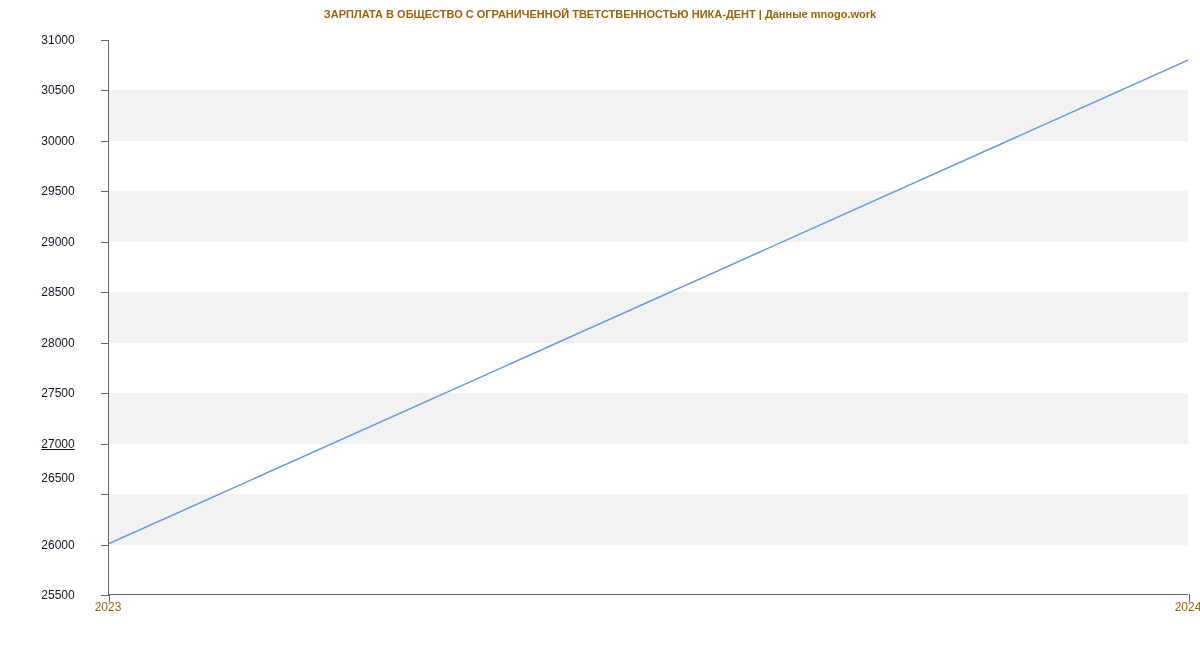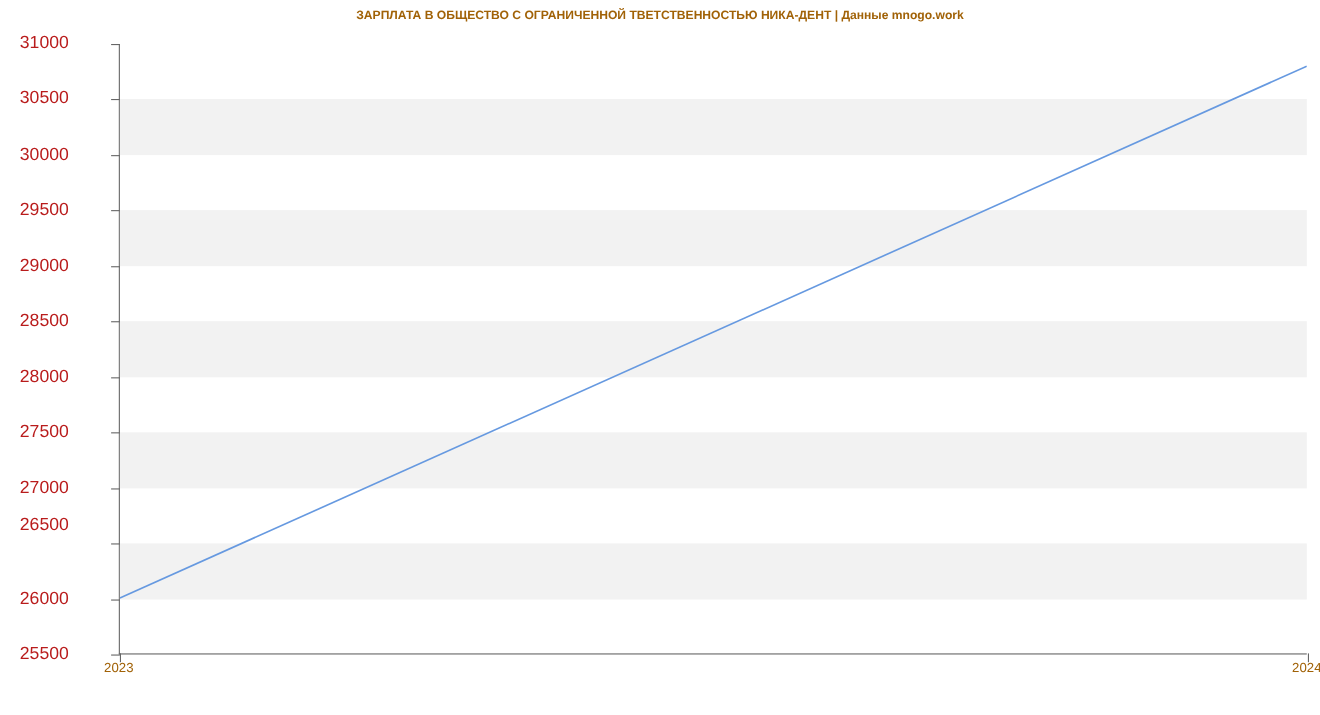--- a/index.html
+++ b/index.html
@@ -47,23 +47,23 @@
       position: absolute;
       left: -8px;
       width: 8px;
       height: 1px;
       background: #666;
     }
     .y-label {
       position: absolute;
       right: 1090px;
       width: 80px;
-      text-align: left;
-      font-size: 16px;
-      color: #b91c1c;
+      text-align: center;
+      font-size: 12px;
+      color: #0f172a;
       transform: translateY(-50%);
     }
     .x-tick {
       position: absolute;
       bottom: -8px;
       width: 1px;
       height: 8px;
       background: #666;
     }
     .x-label {
@@ -91,21 +91,21 @@
   </style>
 </head>
 <body>
 
 <div class="title">ЗАРПЛАТА В ОБЩЕСТВО С ОГРАНИЧЕННОЙ ТВЕТСТВЕННОСТЬЮ НИКА-ДЕНТ | Данные mnogo.work</div>
 
 <div class="y-label-wrap">
     <div class="y-label" style="top: 555px;">25500</div>
     <div class="y-label" style="top: 504.545px;">26000</div>
     <div class="y-label" style="top: 438px;">26500</div>
-    <div class="y-label" style="top: 403.636px;">27000</div>
+    <div class="y-label" style="top: 403.636px; text-decoration: underline;">27000</div>
     <div class="y-label" style="top: 353.182px;">27500</div>
     <div class="y-label" style="top: 302.727px;">28000</div>
     <div class="y-label" style="top: 252.273px;">28500</div>
     <div class="y-label" style="top: 201.818px;">29000</div>
     <div class="y-label" style="top: 151.364px;">29500</div>
     <div class="y-label" style="top: 100.909px;">30000</div>
     <div class="y-label" style="top: 50.4545px;">30500</div>
     <div class="y-label" style="top: 0px;">31000</div>
   </div>
 <div class="x-label-wrap">

